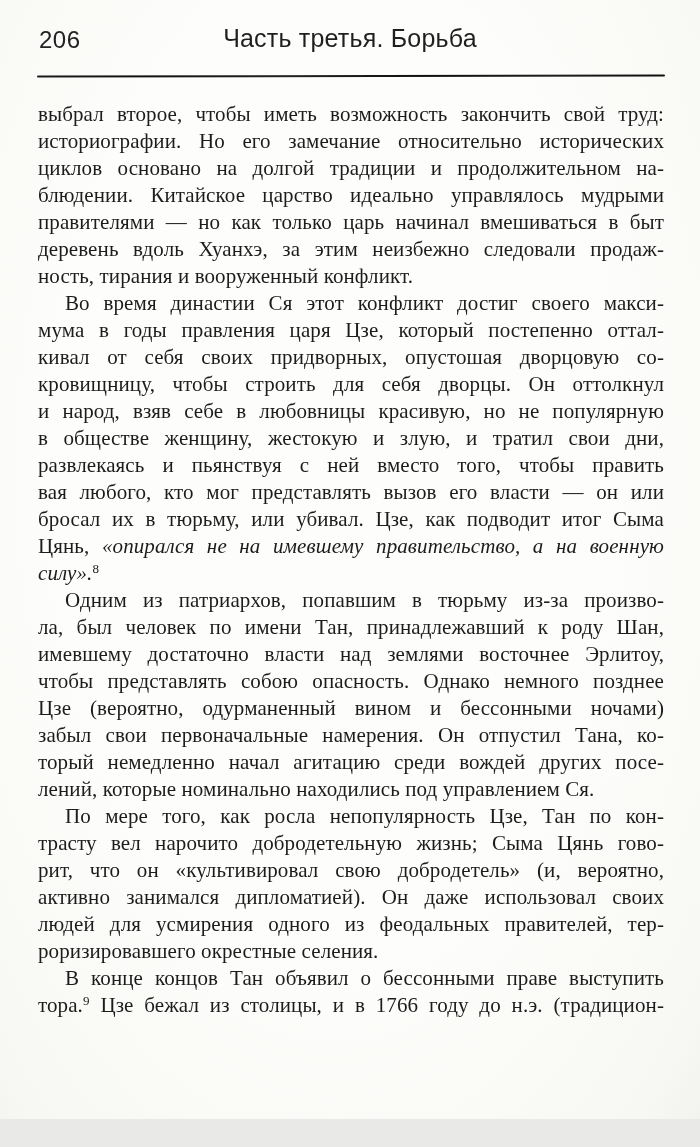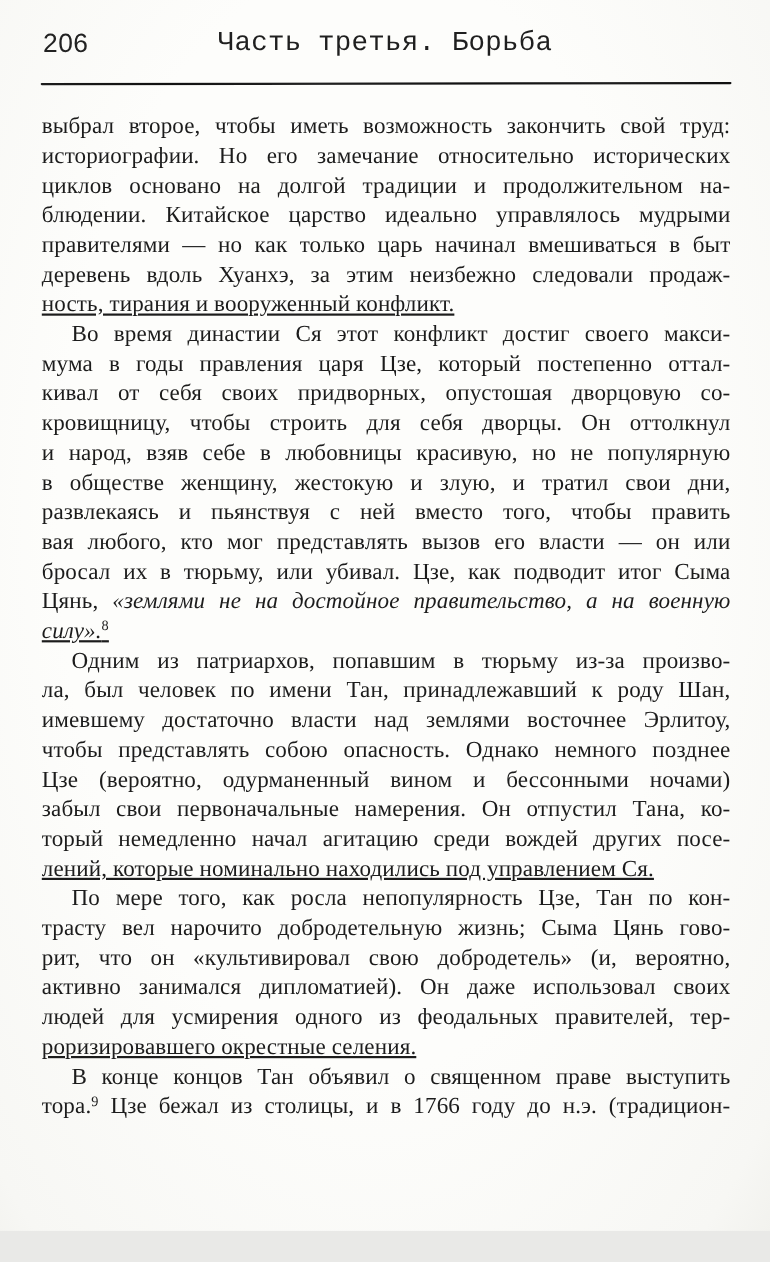--- a/index.html
+++ b/index.html
@@ -23,21 +23,21 @@
   .page-num {
     position: absolute;
     left: 39px; top: 26px;
     font-family: "Liberation Sans", sans-serif;
     font-size: 24px;
     letter-spacing: 0.5px;
     color: #222;
   }
   .running-title {
     text-align: center;
-    font-family: Liberation Mono, monospace;
+    font-family: Liberation Sans, sans-serif;
     font-size: 25px;
     letter-spacing: 0.2px;
     color: #1f1f1f;
   }
   .rule {
     margin: 11px 35px 0 37px;
     height: 2px;
     background: linear-gradient(90deg, #1b1b1b 0%, #111 18%, #222 40%, #101010 63%, #1d1d1d 82%, #0f0f0f 100%);
     border-radius: 1px;
     transform: rotate(-0.08deg);
@@ -46,21 +46,21 @@
     margin: 24px 36px 0 38px;
     font-size: 21px;
     line-height: 27px;
     letter-spacing: 0.1px;
   }
   .line {
     text-align: justify;
     text-align-last: justify;
     white-space: normal;
   }
-  .line.end { text-align-last: left; text-decoration: underline; }
+  .line.end { text-align-last: left; }
   .line.indent { text-indent: 27px; }
   .it { font-style: italic; }
   .sup {
     font-size: 13px;
     vertical-align: 7px;
     line-height: 0;
   }
 </style>
 </head>
 <body>
@@ -81,32 +81,32 @@
       <div class="line end"><span>ность, тирания и вооруженный конфликт.</span></div>
       <div class="line indent"><span>Во время династии Ся этот конфликт достиг своего макси-</span></div>
       <div class="line"><span>мума в годы правления царя Цзе, который постепенно оттал-</span></div>
       <div class="line"><span>кивал от себя своих придворных, опустошая дворцовую со-</span></div>
       <div class="line"><span>кровищницу, чтобы строить для себя дворцы. Он оттолкнул</span></div>
       <div class="line"><span>и народ, взяв себе в любовницы красивую, но не популярную</span></div>
       <div class="line"><span>в обществе женщину, жестокую и злую, и тратил свои дни,</span></div>
       <div class="line"><span>развлекаясь и пьянствуя с ней вместо того, чтобы править</span></div>
       <div class="line"><span>вая любого, кто мог представлять вызов его власти — он или</span></div>
       <div class="line"><span>бросал их в тюрьму, или убивал. Цзе, как подводит итог Сыма</span></div>
-      <div class="line"><span>Цянь, </span><span class="it">«землями не на достойное правительство, а на военную</span></div>
+      <div class="line"><span>Цянь, </span><span class="it">«опирался не на имевшему правительство, а на военную</span></div>
       <div class="line end"><span class="it">силу».</span><span class="sup">8</span></div>
       <div class="line indent"><span>Одним из патриархов, попавшим в тюрьму из-за произво-</span></div>
       <div class="line"><span>ла, был человек по имени Тан, принадлежавший к роду Шан,</span></div>
       <div class="line"><span>имевшему достаточно власти над землями восточнее Эрлитоу,</span></div>
       <div class="line"><span>чтобы представлять собою опасность. Однако немного позднее</span></div>
       <div class="line"><span>Цзе (вероятно, одурманенный вином и бессонными ночами)</span></div>
       <div class="line"><span>забыл свои первоначальные намерения. Он отпустил Тана, ко-</span></div>
       <div class="line"><span>торый немедленно начал агитацию среди вождей других посе-</span></div>
       <div class="line end"><span>лений, которые номинально находились под управлением Ся.</span></div>
       <div class="line indent"><span>По мере того, как росла непопулярность Цзе, Тан по кон-</span></div>
       <div class="line"><span>трасту вел нарочито добродетельную жизнь; Сыма Цянь гово-</span></div>
       <div class="line"><span>рит, что он «культивировал свою добродетель» (и, вероятно,</span></div>
       <div class="line"><span>активно занимался дипломатией). Он даже использовал своих</span></div>
       <div class="line"><span>людей для усмирения одного из феодальных правителей, тер-</span></div>
       <div class="line end"><span>роризировавшего окрестные селения.</span></div>
-      <div class="line indent"><span>В конце концов Тан объявил о священном праве выступить</span></div>
+      <div class="line indent"><span>В конце концов Тан объявил о бессонными праве выступить</span></div>
       <div class="line"><span>тора.</span><span class="sup">9</span><span> Цзе бежал из столицы, и в 1766 году до н.э. (традицион-</span></div>
     </div>
 </div>
 
 </body></html>

